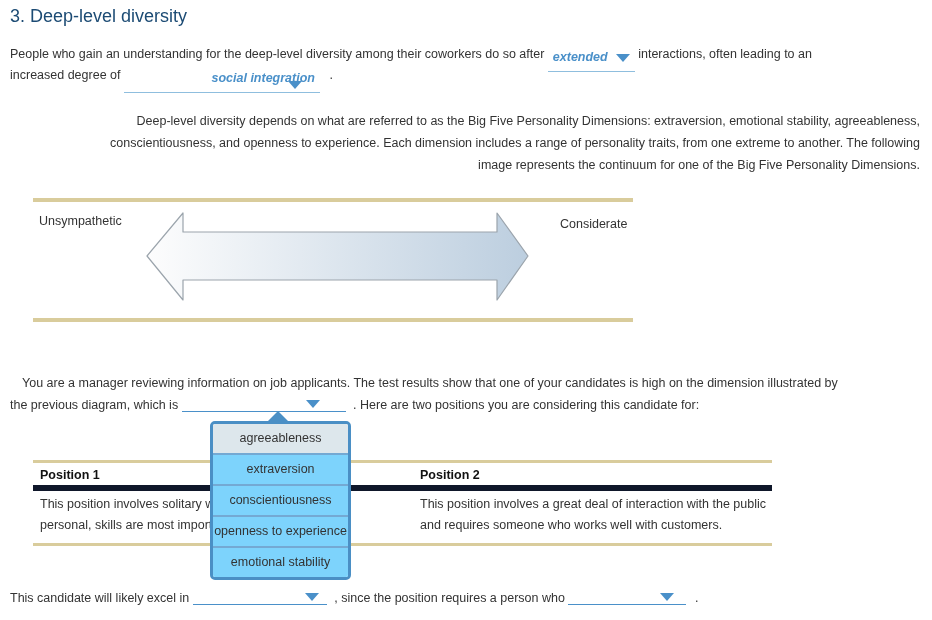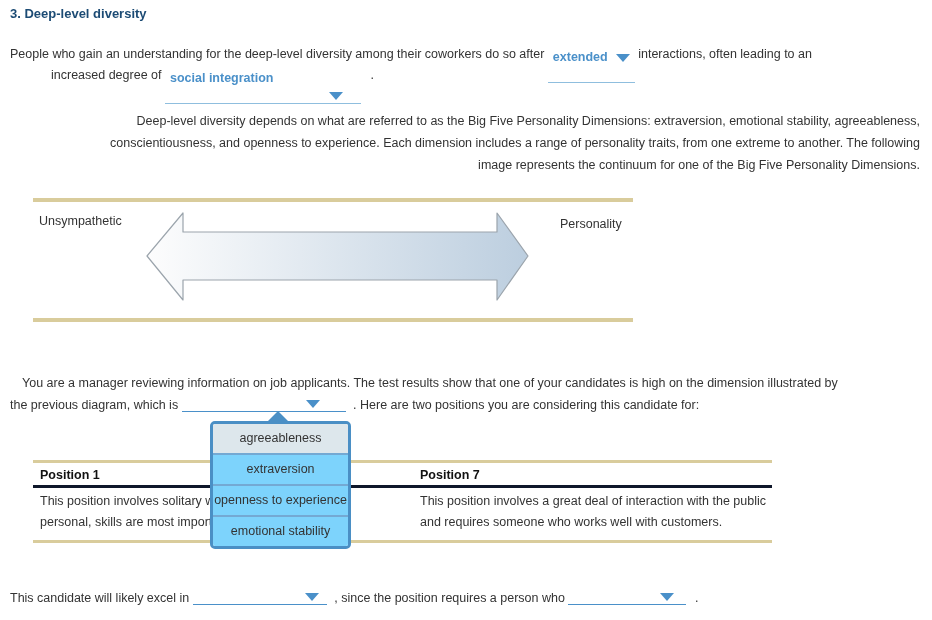--- a/index.html
+++ b/index.html
@@ -12,38 +12,38 @@
     --navy:#1c4b74;
   }
   html,body{margin:0;padding:0;}
   body{
     width:932px;height:620px;position:relative;overflow:hidden;
     background:#ffffff;color:var(--txt);
     font-family:"Liberation Sans",sans-serif;font-size:12.5px;
   }
   .abs{position:absolute;}
   .line{white-space:nowrap;}
-  .title{font-weight:bold;font-size:13px;color:var(--navy);}
+  .title{font-weight:normal;font-size:18px;color:var(--navy);}
   .prewrap{white-space:pre-line;line-height:22px;text-align:right;}
 
   
   .dd-arrow{
     display:inline-block;width:0;height:0;
     border-left:7px solid transparent;border-right:7px solid transparent;
     border-top:8px solid var(--accent);
   }
   .arrow-inline{vertical-align:-1px;margin-left:8px;}
   .arrow-abs{position:absolute;bottom:3px;}
 
   
   .dd-filled{
-    display:inline-block;position:relative;text-align:left;
+    display:inline-block;position:relative;text-align:right;
     color:var(--accent);font-weight:bold;
-    border-bottom:1px solid #8fbede;padding:0 5px 18px 5px;
-    vertical-align:-3px;cursor:pointer;
+    border-bottom:1px solid #8fbede;padding:0 5px 7px 5px;
+    vertical-align:-3px;cursor:pointer;font-style:italic;
   }
   
   .dd-blank{
     display:inline-block;position:relative;height:15px;
     border-bottom:1px solid var(--accent);
     vertical-align:-3px;cursor:pointer;
   }
 
   
   .diagram{
@@ -72,49 +72,49 @@
   .menu-item:first-child{border-top:none;}
   .menu-item.selected{background:var(--menu-hl);}
 
   
   .ptable{
     left:33px;top:460px;width:739px;
     border-top:3px solid var(--tan);border-bottom:3px solid var(--tan);
   }
   .ptable-head{
     display:grid;grid-template-columns:380px 1fr;
-    padding:5px 0 3px 0;border-bottom:3px solid #0f172a;
+    padding:5px 0 3px 0;border-bottom:6px solid #0f172a;
   }
   .ptable-head div{padding-left:7px;font-weight:bold;color:#111;}
   .ptable-body{display:grid;grid-template-columns:380px 1fr;padding:3px 0 7px 0;}
   .ptable-body div{padding-left:7px;white-space:pre-line;line-height:21px;}
 </style>
 </head>
 <body>
 
 <div class="abs title" style="left:10px;top:6px;">3. Deep-level diversity</div>
 
 <div class="abs line" style="left:10px;top:47px;">
   <span>People who gain an understanding for the deep-level diversity among their coworkers do so after</span>
   <span class="dd-filled"><span>extended</span><span class="dd-arrow arrow-inline"></span></span>
   <span>interactions, often leading to an</span>
 </div>
-<div class="abs line" style="left:10px;top:68px;margin-left:41px;">
+<div class="abs line" style="left:10px;top:68px;">
   <span>increased degree of</span>
   <span class="dd-filled" style="width:186px;"><span>social integration</span><span class="dd-arrow arrow-abs" style="right:18px;"></span></span>
   <span style="margin-left:6px;">.</span>
 </div>
 
 <div class="abs prewrap" style="left:10px;top:110px;width:910px;">Deep-level diversity depends on what are referred to as the Big Five Personality Dimensions: extraversion, emotional stability, agreeableness,
 conscientiousness, and openness to experience. Each dimension includes a range of personality traits, from one extreme to another. The following
 image represents the continuum for one of the Big Five Personality Dimensions.</div>
 
 <div class="abs diagram">
   <span class="diag-label-left">Unsympathetic</span>
-  <span class="diag-label-right">Personality</span>
+  <span class="diag-label-right">Considerate</span>
   <svg width="600" height="116" viewBox="0 0 600 116">
     <defs>
       <linearGradient id="arrowGrad" x1="0" y1="0" x2="1" y2="0">
         <stop offset="0" stop-color="#fdfdfd"></stop>
         <stop offset="1" stop-color="#bccedf"></stop>
       </linearGradient>
     </defs>
     <polygon points="114,54 150,11 150,30 464,30 464,11 495,54 464,98 464,78 150,78 150,98" fill="url(#arrowGrad)" stroke="#9ba4ac" stroke-width="1.2" stroke-linejoin="round"></polygon>
   </svg>
 </div>
@@ -126,29 +126,30 @@
   <span>the previous diagram, which is</span>
   <span class="dd-blank" style="width:164px;"><span class="dd-arrow arrow-abs" style="right:26px;"></span></span>
   <span style="margin-left:4px;">. Here are two positions you are considering this candidate for:</span>
 </div>
 
 <div class="abs menu">
   <div class="menu-tip"></div>
   <div class="menu-box">
     <div class="menu-item selected">agreeableness</div>
     <div class="menu-item">extraversion</div>
+    <div class="menu-item">conscientiousness</div>
     <div class="menu-item">openness to experience</div>
     <div class="menu-item">emotional stability</div>
   </div>
 </div>
 
 <div class="abs ptable">
   <div class="ptable-head">
     <div>Position 1</div>
-    <div>Position 7</div>
+    <div>Position 2</div>
   </div>
   <div class="ptable-body">
     <div>This position involves solitary work where technical, not
 personal, skills are most important.</div>
     <div>This position involves a great deal of interaction with the public
 and requires someone who works well with customers.</div>
   </div>
 </div>
 
 <div class="abs line" style="left:10px;top:589px;">

